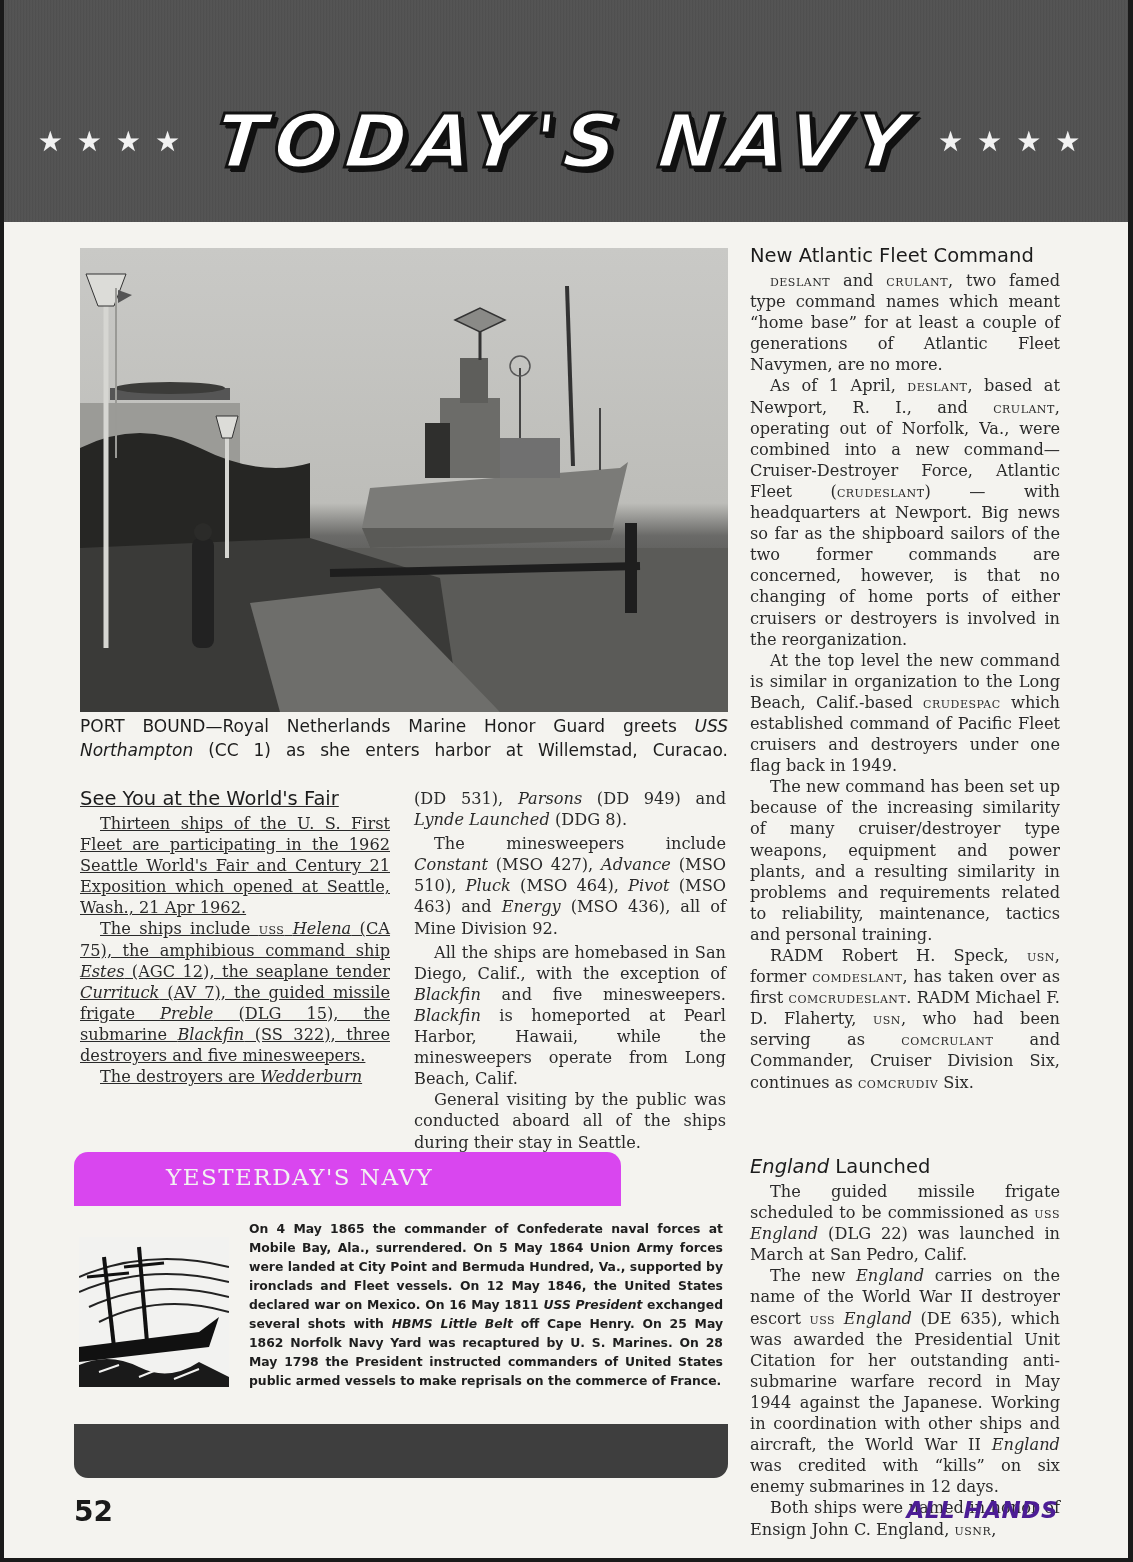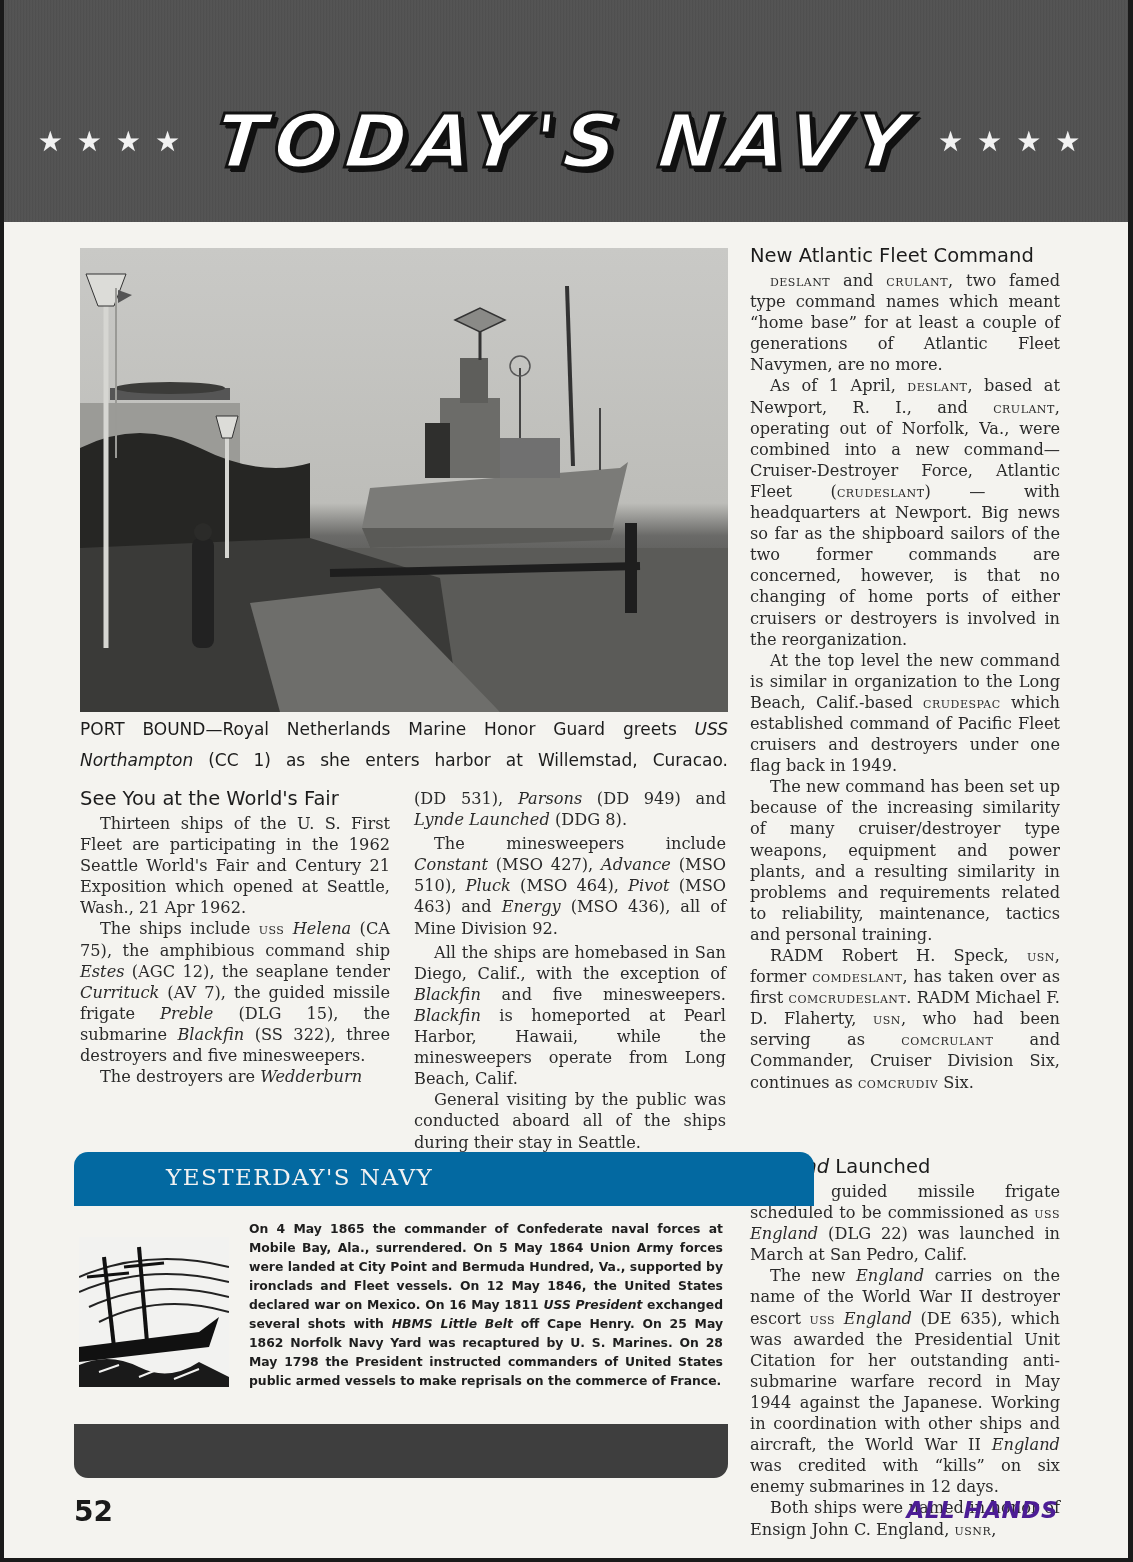--- a/index.html
+++ b/index.html
@@ -27,42 +27,42 @@
     transform: skewX(-6deg);
   }
   .photo {
     position: absolute; left: 76px; top: 248px; width: 648px; height: 464px;
     background: linear-gradient(180deg, #c9c9c6 0%, #bdbdb9 55%, #6a6a68 62%, #3d3d3b 80%, #2a2a29 100%);
     overflow: hidden;
   }
   .photo svg { position: absolute; left: 0; top: 0; }
   .caption {
     position: absolute; left: 76px; top: 714px; width: 648px;
-    font-family: "DejaVu Sans", sans-serif; font-size: 17px; line-height: 31px;
+    font-family: "DejaVu Sans", sans-serif; font-size: 17px; line-height: 24px;
     color: #1c1c1c; text-align: justify; text-align-last: justify;
   }
   .caption i { font-style: italic; }
   .col {
     position: absolute; font-family: "DejaVu Serif", serif; font-size: 16.2px;
     line-height: 21.1px; color: #2a2a2a; text-align: justify;
   }
   .col p { text-indent: 20px; }
   .col .sc { font-variant: small-caps; text-transform: lowercase; letter-spacing: 0.5px; }
   .col h2 {
     font-family: "DejaVu Sans", sans-serif; font-weight: normal; font-size: 19.5px;
     line-height: 26px; color: #1c1c1c; margin-bottom: 1px; text-indent: 0;
   }
   .col h2 i { font-style: italic; }
-  .col1 { left: 76px; top: 786px; width: 310px; }
+  .col1 { left: 76px; top: 786px; width: 310px; text-decoration: underline; }
   .col2 { left: 410px; top: 788px; width: 312px; }
   .col3 { left: 746px; top: 243px; width: 310px; }
   .col3b { left: 746px; top: 1154px; width: 310px; }
   .yn-bar-top {
-    position: absolute; left: 70px; top: 1152px; width: 740px; height: 54px;
-    background: #0369a1; border-radius: 14px 14px 0 0; padding-left: 40px;
+    position: absolute; left: 70px; top: 1152px; width: 547px; height: 54px;
+    background: #d946ef; border-radius: 14px 14px 0 0; padding-left: 40px;
   }
   .yn-title {
     position: absolute; left: 92px; top: 12px; color: #f2f2f2;
     font-family: "DejaVu Serif", serif; font-size: 23px; letter-spacing: 1.5px;
   }
   .yn-bar-bottom {
     position: absolute; left: 70px; top: 1424px; width: 654px; height: 54px;
     background: #3e3e3e; border-radius: 0 0 14px 14px;
   }
   .yn-art {

